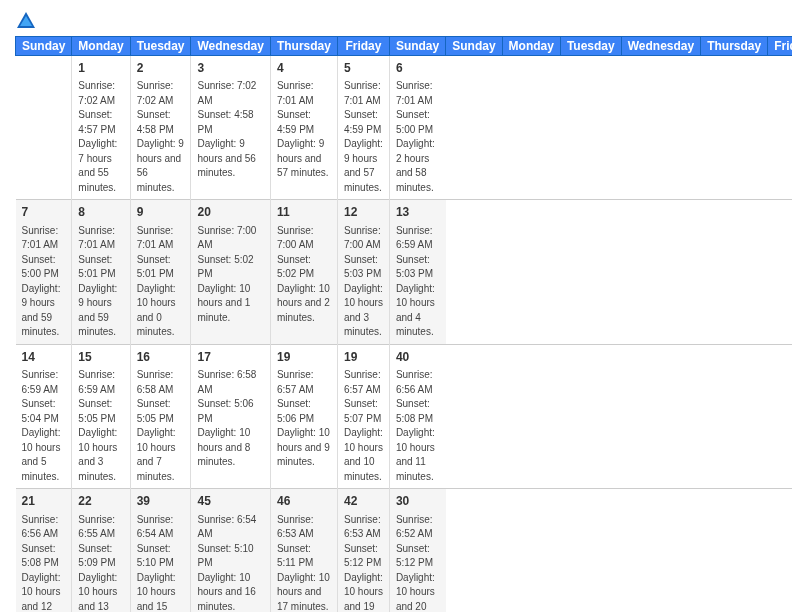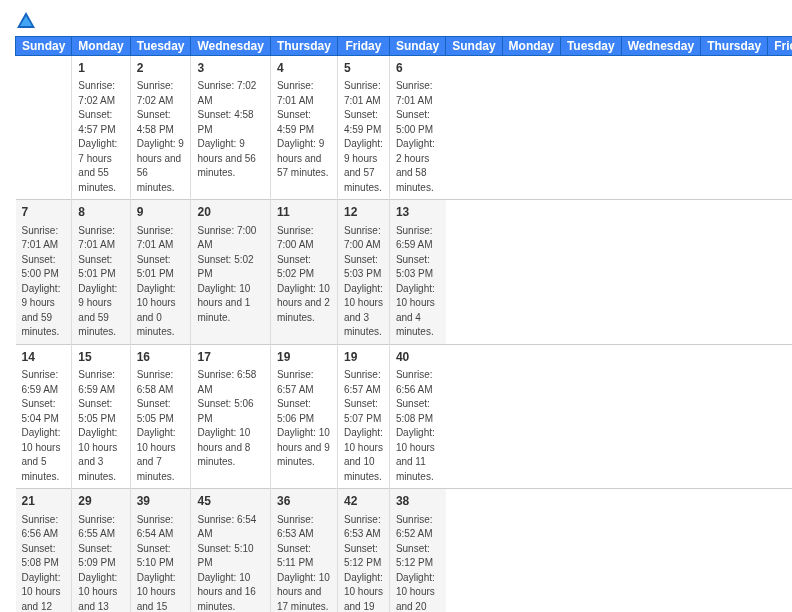--- a/index.html
+++ b/index.html
@@ -256,50 +256,50 @@
         </td>
       </tr>
       <tr>
         <td>
           <span class="day-number">21</span>
           <div class="cell-text">Sunrise: 6:56 AM</div>
           <div class="cell-text">Sunset: 5:08 PM</div>
           <div class="cell-text">Daylight: 10 hours and 12 minutes.</div>
         </td>
         <td>
-          <span class="day-number">29</span>
+          <span class="day-number">22</span>
           <div class="cell-text">Sunrise: 6:55 AM</div>
           <div class="cell-text">Sunset: 5:09 PM</div>
           <div class="cell-text">Daylight: 10 hours and 13 minutes.</div>
         </td>
         <td>
           <span class="day-number">39</span>
           <div class="cell-text">Sunrise: 6:54 AM</div>
           <div class="cell-text">Sunset: 5:10 PM</div>
           <div class="cell-text">Daylight: 10 hours and 15 minutes.</div>
         </td>
         <td>
           <span class="day-number">45</span>
           <div class="cell-text">Sunrise: 6:54 AM</div>
           <div class="cell-text">Sunset: 5:10 PM</div>
           <div class="cell-text">Daylight: 10 hours and 16 minutes.</div>
         </td>
         <td>
-          <span class="day-number">36</span>
+          <span class="day-number">46</span>
           <div class="cell-text">Sunrise: 6:53 AM</div>
           <div class="cell-text">Sunset: 5:11 PM</div>
           <div class="cell-text">Daylight: 10 hours and 17 minutes.</div>
         </td>
         <td>
           <span class="day-number">42</span>
           <div class="cell-text">Sunrise: 6:53 AM</div>
           <div class="cell-text">Sunset: 5:12 PM</div>
           <div class="cell-text">Daylight: 10 hours and 19 minutes.</div>
         </td>
         <td>
-          <span class="day-number">38</span>
+          <span class="day-number">30</span>
           <div class="cell-text">Sunrise: 6:52 AM</div>
           <div class="cell-text">Sunset: 5:12 PM</div>
           <div class="cell-text">Daylight: 10 hours and 20 minutes.</div>
         </td>
       </tr>
     </tbody>
 </table>
 
 </body></html>

